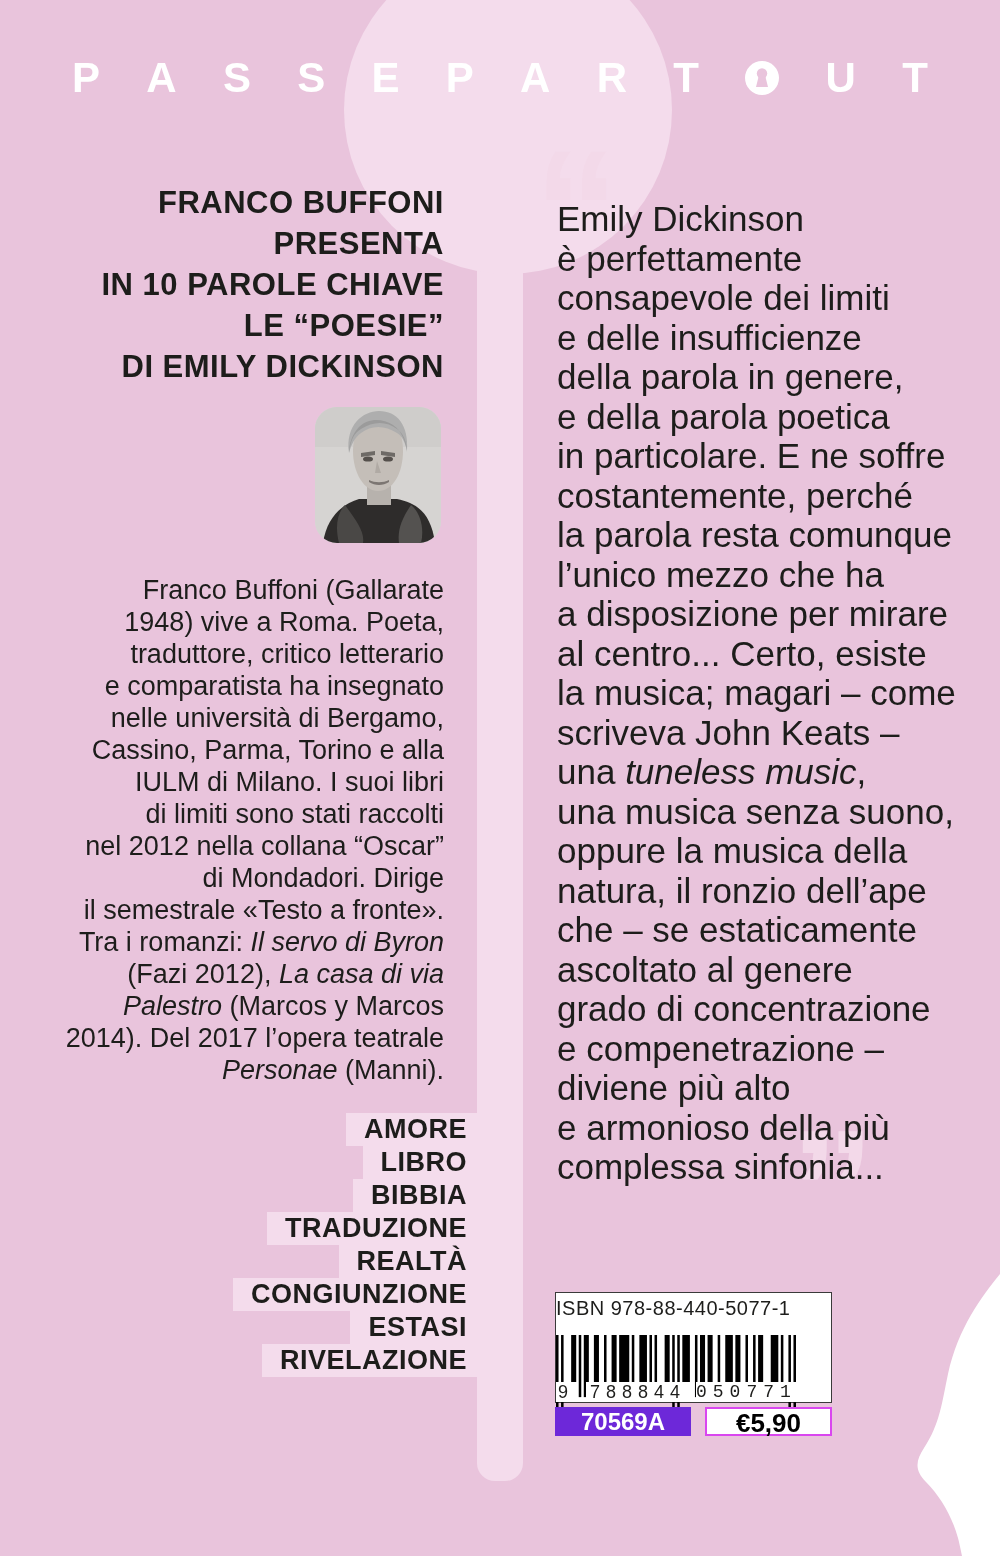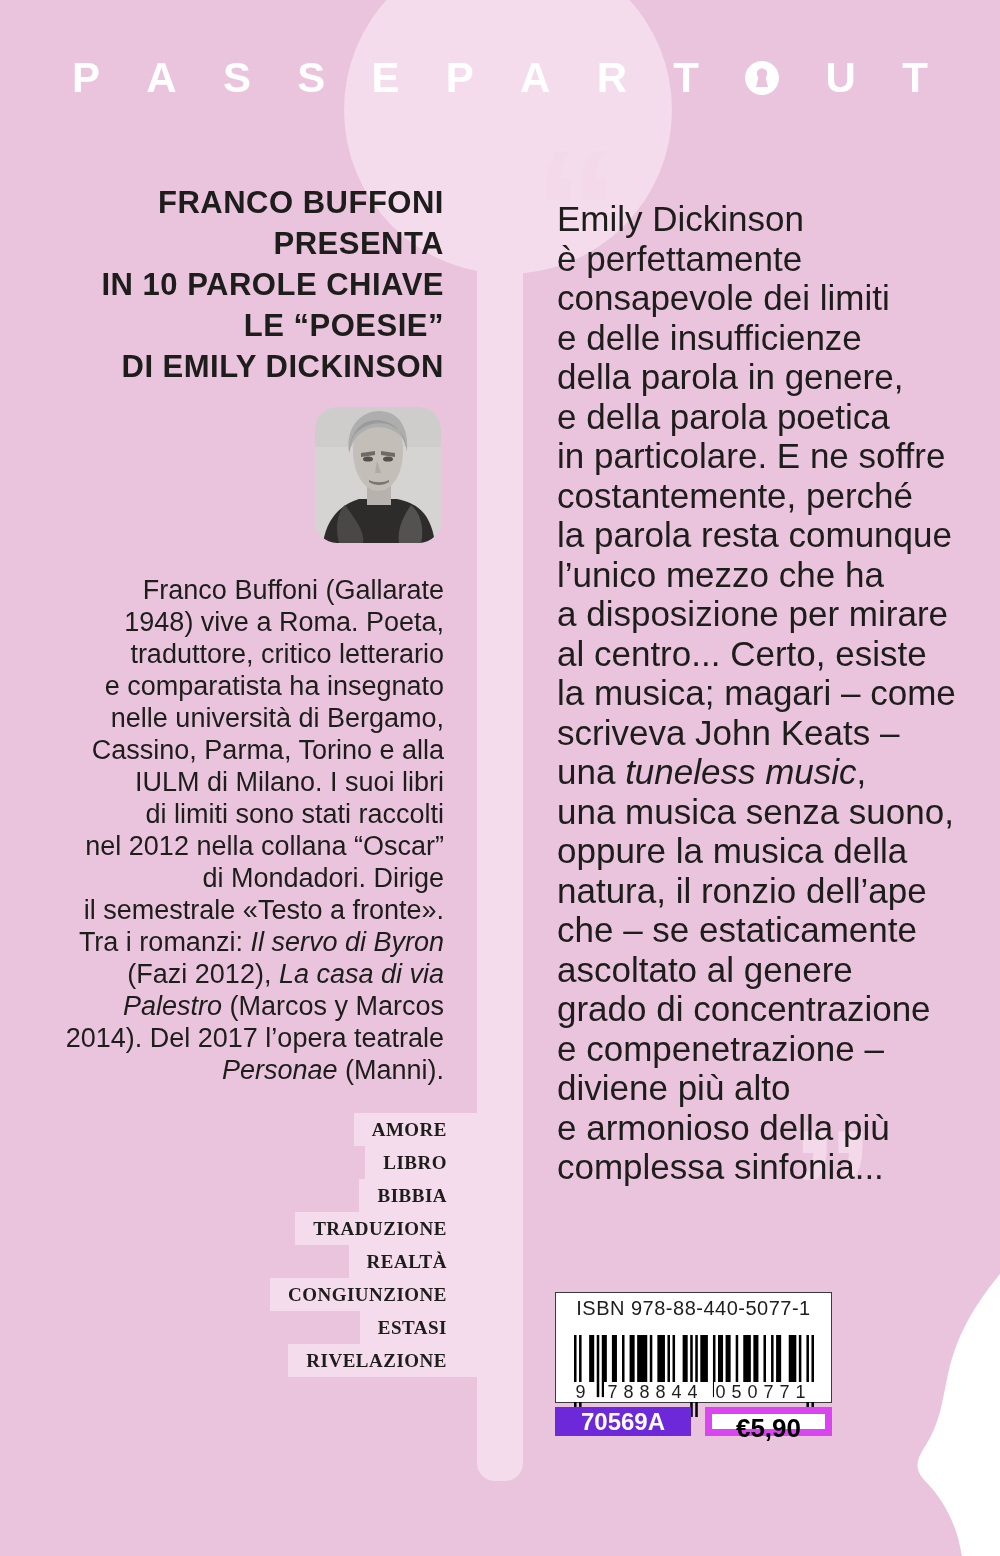--- a/index.html
+++ b/index.html
@@ -53,63 +53,63 @@
     text-align:right;font-size:27px;line-height:32px;white-space:nowrap;
   }
   .bio em, .quote em{font-style:italic;}
   .keywords{
     position:absolute;right:477px;top:1113px;
     display:flex;flex-direction:column;align-items:flex-end;
   }
   .kw-row{
     background:var(--light);
     height:33px;line-height:33px;
-    padding:0 76px 0 18px;
-    font-weight:bold;font-size:19px;letter-spacing:.5px;
-    white-space:nowrap;text-align:right;font-family:Liberation Serif, serif;
+    padding:0 56px 0 18px;
+    font-weight:bold;font-size:27px;letter-spacing:.5px;
+    white-space:nowrap;text-align:right;
   }
   
   .quote-mark{
     position:absolute;color:var(--glyph);font-weight:bold;
     font-size:170px;line-height:100px;font-family:"Liberation Sans",sans-serif;
   }
   .quote-open{left:534px;top:160px;}
   .quote-close{left:790px;top:1140px;}
   .quote{
     position:absolute;left:557px;top:186px;width:420px;
     font-size:35px;line-height:39.5px;white-space:nowrap;margin-top:13px;
   }
   
   .barcode-panel{
     position:absolute;left:555px;top:1292px;width:277px;height:111px;
     background:var(--white);border:1px solid #3a3a3a;
-    display:flex;flex-direction:column;align-items:center;gap:13px;
+    display:flex;flex-direction:column;gap:13px;
   }
   .isbn-text{font-size:20px;margin-top:4px;letter-spacing:.5px;}
   .bars-wrap{position:relative;width:240px;height:82px;margin-top:2px;}
   .bars-wrap svg{position:absolute;left:0;top:0;}
   .ean-digits{
     position:absolute;left:0;bottom:0;width:240px;height:20px;
     display:flex;font-size:18px;background:transparent;
   }
   .ean-digits .d9{width:22px;text-align:left;padding-left:2px;background:var(--white);}
   .ean-digits .dl{width:104px;text-align:center;letter-spacing:6px;background:var(--white);margin-left:8px;}
-  .ean-digits .dr{width:100px;text-align:center;letter-spacing:6px;background:var(--white);margin-left:6px;}
+  .ean-digits .dr{width:100px;text-align:center;letter-spacing:6px;background:var(--white);margin-left:6px;font-family:Liberation Mono, monospace;}
   .code-row{
     position:absolute;left:555px;top:1407px;width:277px;height:29px;
     display:flex;
   }
   .code-box{
     width:136px;height:29px;background:#6d28d9;color:var(--white);
     font-weight:bold;font-size:24px;line-height:29px;text-align:center;
   }
   .price-box{
     flex:1;height:29px;background:var(--white);color:#000;margin-left:14px;
     font-weight:bold;font-size:26px;line-height:28px;text-align:center;
-    border:7px solid #d946ef;
+    border:2px solid #d946ef;
   }
   
   .silhouette{position:absolute;right:0;bottom:0;width:90px;height:290px;}
 </style>
 </head>
 <body>
 
 <div class="key-shaft"></div>
 <div class="key-circle"></div>
 

